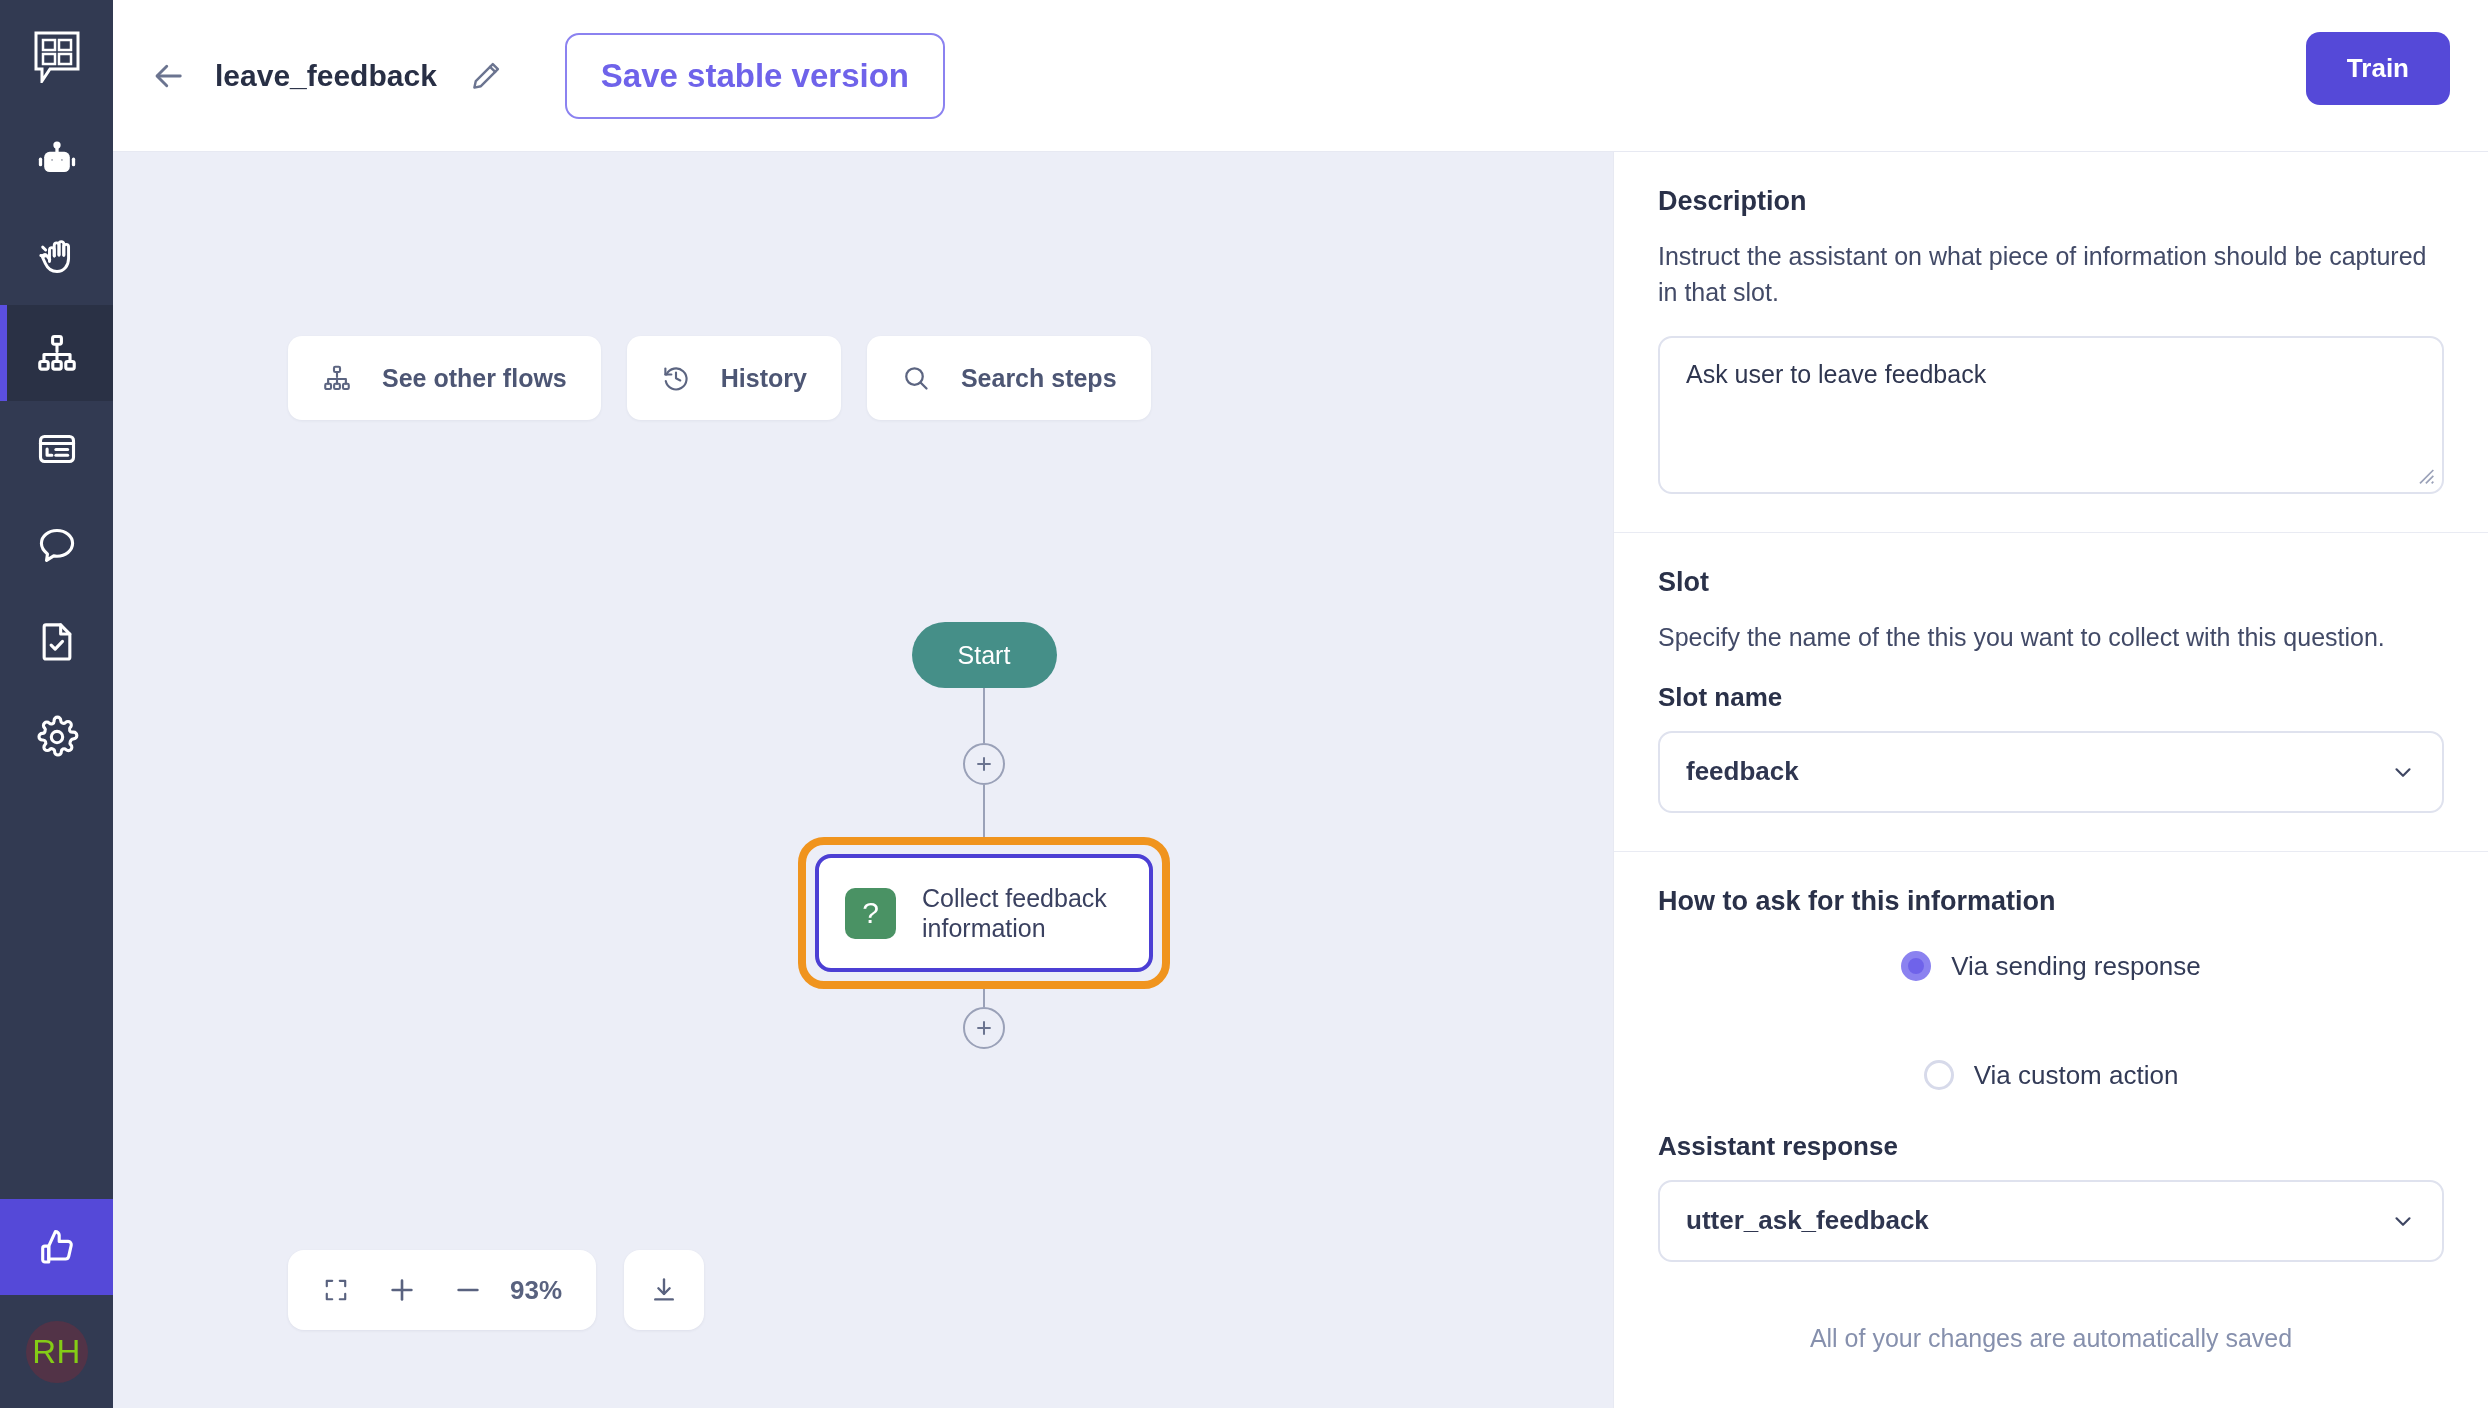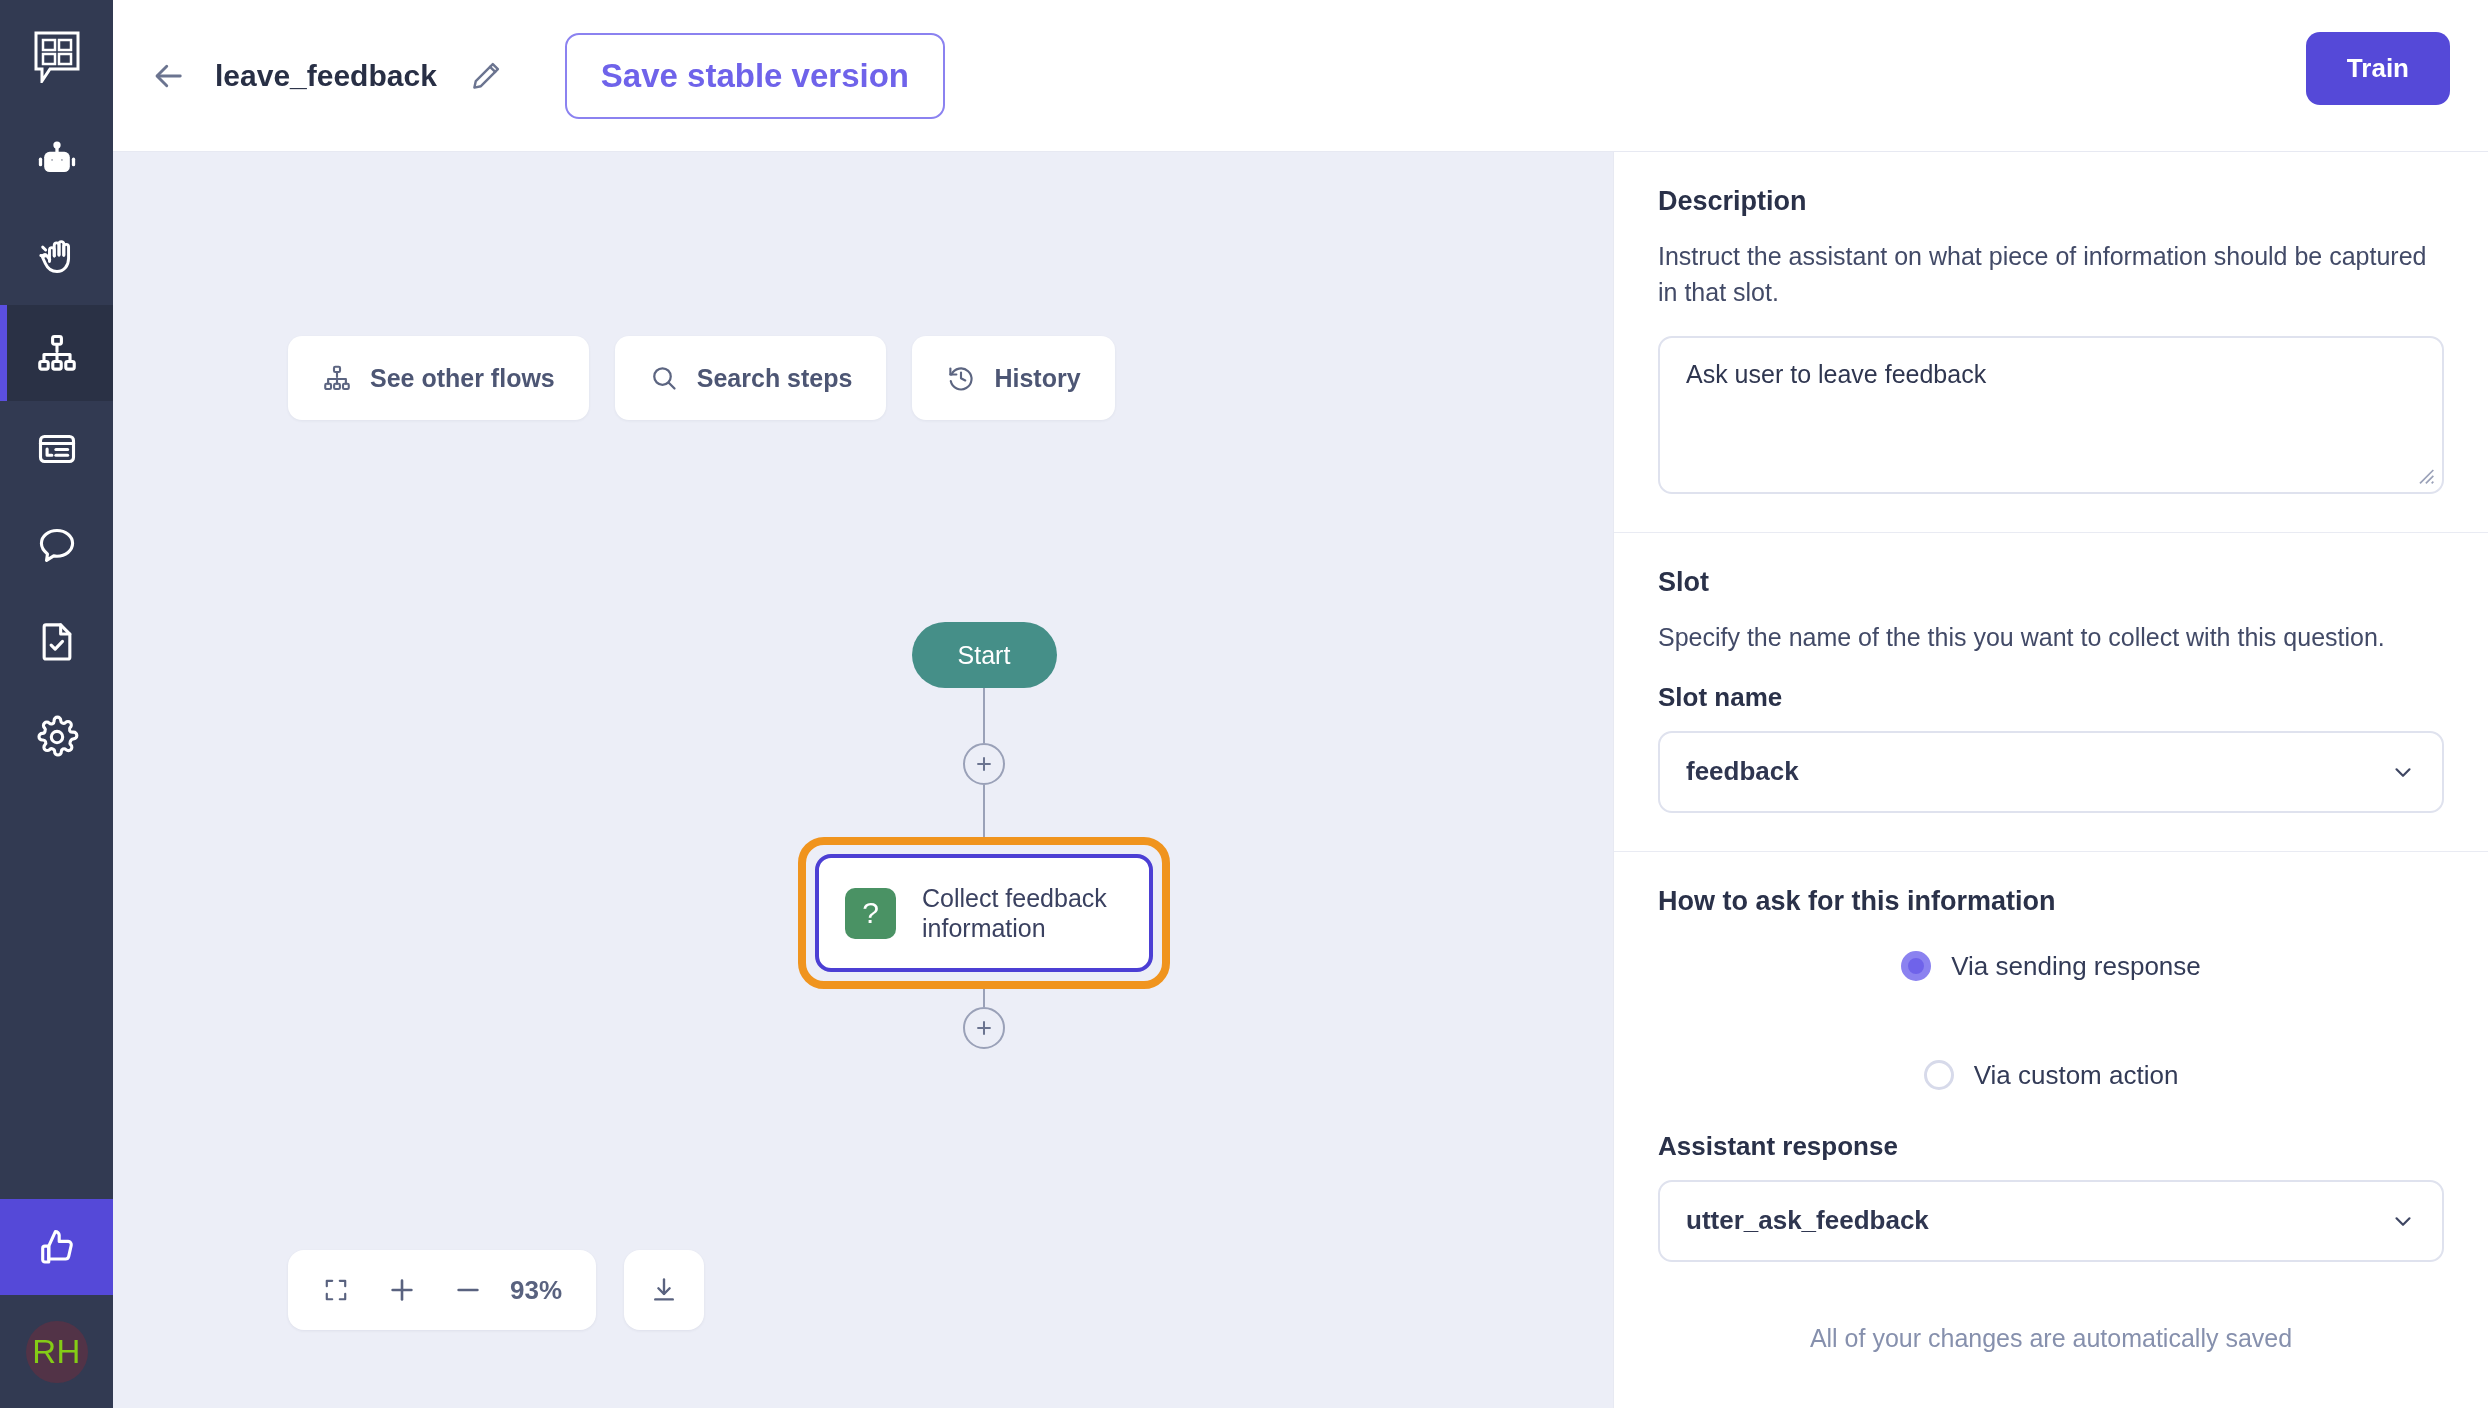--- a/index.html
+++ b/index.html
@@ -104,21 +104,21 @@
     background: #eceef7; min-width: 0;
     overflow: hidden;
   }
   .canvas-toolbar {
     position: absolute; left: 175px; top: 184px;
     display: flex; gap: 26px;
   }
   .tool-btn {
     background: #ffffff; border: none; border-radius: 14px;
     height: 84px; padding: 0 34px;
-    display: flex; align-items: center; gap: 18px;
+    display: flex; align-items: center; gap: 30px;
     font-size: 25px; font-weight: bold; color: #4d5674;
     cursor: pointer; box-shadow: 0 1px 3px rgba(40,47,69,0.06);
     font-family: "Liberation Sans", sans-serif;
     white-space: nowrap;
   }
   .tool-btn svg { flex: 0 0 auto; display: block; }
 
   
   .flow {
     position: absolute; left: 681px; top: 470px;
@@ -398,35 +398,35 @@
               <rect x="9.7" y="16.6" width="4.6" height="4.2" rx="1"></rect>
               <rect x="16.8" y="16.6" width="4.6" height="4.2" rx="1"></rect>
               <line x1="12" y1="7.2" x2="12" y2="11.2"></line>
               <path d="M4.9 16.6 V12.8 H19.1 V16.6"></path>
               <line x1="12" y1="12.8" x2="12" y2="16.6"></line>
             </svg>
             <span>See other flows</span>
           </button>
 
           <button class="tool-btn">
-            <svg width="30" height="30" viewBox="0 0 24 24" fill="none" stroke="#5c6581" stroke-width="1.8" stroke-linecap="round" stroke-linejoin="round">
-              <circle cx="10.8" cy="10.8" r="6.6"></circle>
-              <line x1="15.6" y1="15.6" x2="20.4" y2="20.4"></line>
-            </svg>
-            <span>Search steps</span>
-          </button>
-
-          <button class="tool-btn">
             <svg width="30" height="30" viewBox="0 0 24 24" fill="none" stroke="#5c6581" stroke-width="1.7" stroke-linecap="round" stroke-linejoin="round">
               <path d="M3.5 9.2 V4.4"></path>
               <path d="M3.5 9.2 H8.3"></path>
               <path d="M4.4 9.2 A8.4 8.4 0 1 1 3.8 14.4"></path>
               <polyline points="12,7.6 12,12.2 15.4,14"></polyline>
             </svg>
             <span>History</span>
+          </button>
+
+          <button class="tool-btn">
+            <svg width="30" height="30" viewBox="0 0 24 24" fill="none" stroke="#5c6581" stroke-width="1.8" stroke-linecap="round" stroke-linejoin="round">
+              <circle cx="10.8" cy="10.8" r="6.6"></circle>
+              <line x1="15.6" y1="15.6" x2="20.4" y2="20.4"></line>
+            </svg>
+            <span>Search steps</span>
           </button>
 
         </div>
 
         <div class="flow">
 
           <div class="node-start">Start</div>
 
           <div class="connector conn-a"></div>
 

